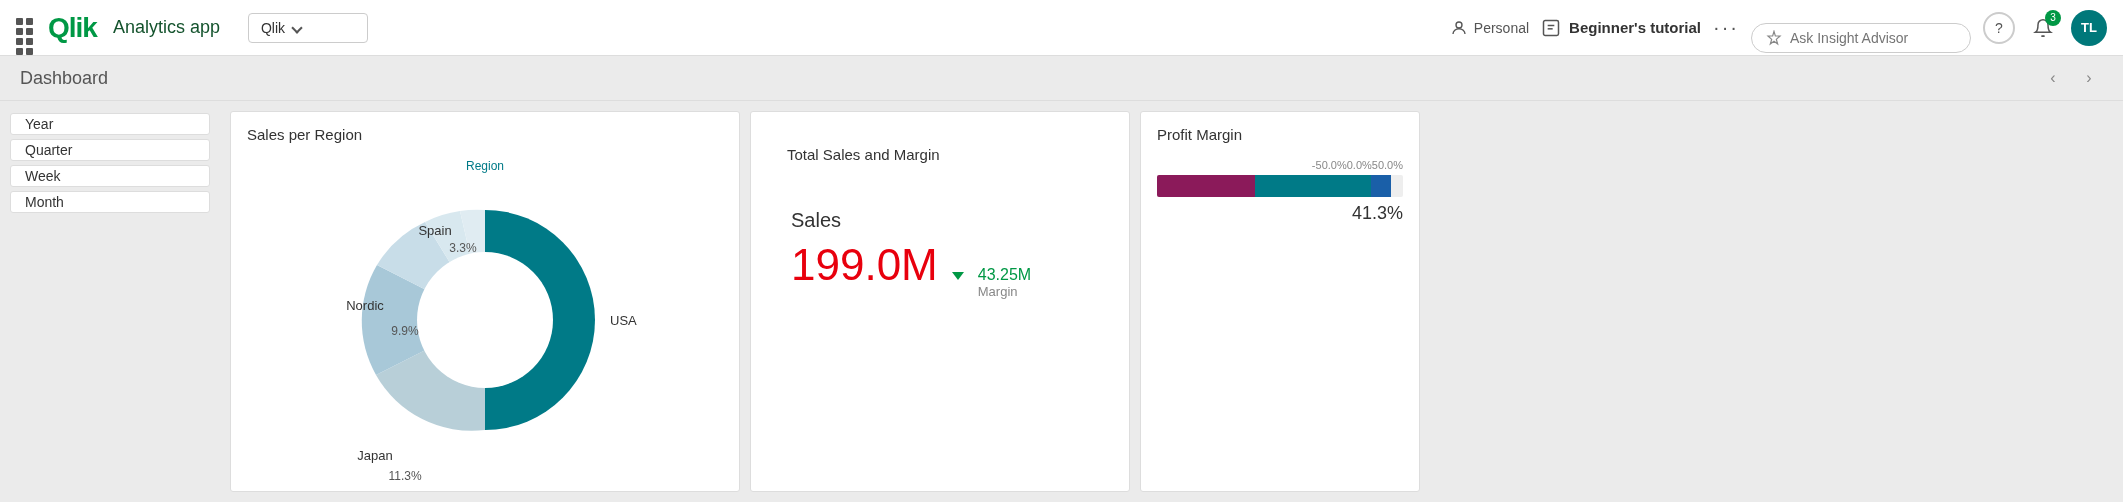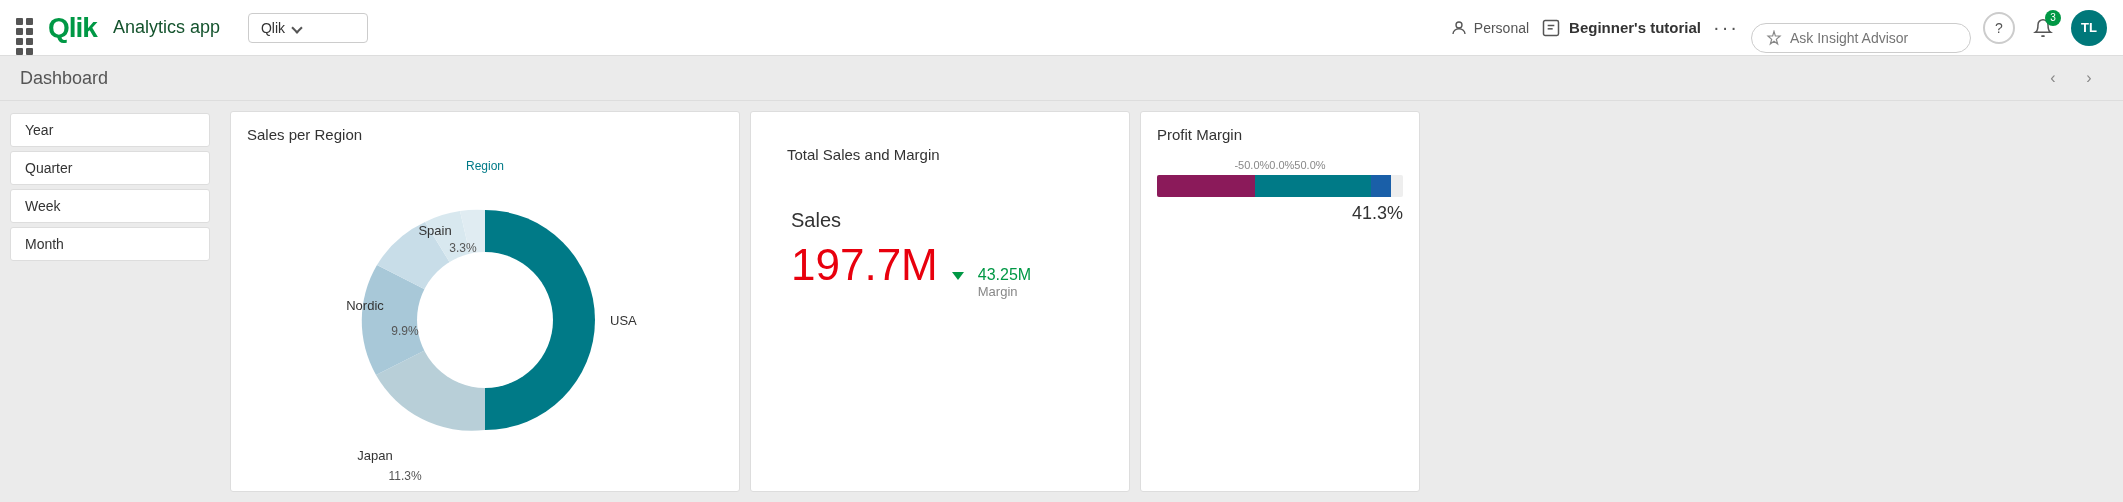--- a/index.html
+++ b/index.html
@@ -43,21 +43,21 @@
     .dashboard-title { font-size: 18px; color: #555; font-weight: 400; }
     .nav-arrows { display: flex; gap: 8px; }
     .arrow-btn { width: 28px; height: 28px; border: none; background: transparent; cursor: pointer; display: flex; align-items: center; justify-content: center; font-size: 16px; color: #888; }
 
     .dashboard-content { display: flex; flex: 1; overflow: hidden; }
 
     
     .sidebar { width: 220px; background: #ebebeb; padding: 12px 10px; display: flex; flex-direction: column; gap: 4px; }
     .filter-btn {
       background: #fff; border: 1px solid #ddd; border-radius: 3px;
-      padding: 8px 14px; font-size: 14px; color: #333; cursor: pointer; text-align: left;
+      padding: 2px 14px; font-size: 14px; color: #333; cursor: pointer; text-align: left;
     }
 
     
     .main-content { flex: 1; display: flex; gap: 0; padding: 10px; background: #ebebeb; overflow: hidden; }
 
     
     .panel {
       background: #fff; border: 1px solid #ddd; border-radius: 3px;
       display: flex; flex-direction: column; overflow: hidden;
     }
@@ -71,21 +71,21 @@
     .panel-total-sales { flex: 0 0 380px; margin-right: 10px; padding: 20px 20px; }
     .sales-label { font-size: 20px; color: #333; margin-top: 30px; }
     .sales-value { font-size: 44px; font-weight: 300; color: #e8000d; display: inline-block; }
     .sales-margin-value { font-size: 16px; color: #009845; font-weight: 500; }
     .sales-margin-label { font-size: 13px; color: #888; }
     .arrow-down-green { display: inline-block; width: 0; height: 0; border-left: 6px solid transparent; border-right: 6px solid transparent; border-top: 8px solid #009845; margin: 0 4px; vertical-align: middle; }
 
     
     .panel-profit { flex: 0 0 280px; }
     .profit-bar-area { padding: 10px 16px; }
-    .profit-axis { display: flex; justify-content: center; font-size: 11px; color: #888; margin-bottom: 4px; }
+    .profit-axis { display: flex; justify-content: flex-end; font-size: 11px; color: #888; margin-bottom: 4px; }
     .profit-bar-container { position: relative; height: 22px; background: #eee; border-radius: 2px; overflow: hidden; }
     .profit-bar-purple { position: absolute; left: 0; top: 0; height: 100%; background: #8b1a5a; }
     .profit-bar-teal { position: absolute; height: 100%; background: #007a87; }
     .profit-bar-blue { position: absolute; height: 100%; background: #1a5fa8; }
     .profit-percent { font-size: 18px; font-weight: 400; color: #333; text-align: right; margin-top: 6px; }
 
     
     .donut-svg { overflow: visible; }
   </style>
 </head>
@@ -202,21 +202,21 @@
             <text x="148" y="72" font-size="12" fill="#555" text-anchor="middle">3.3%</text>
           </svg>
         </div>
       </div>
 
       <div class="panel panel-total-sales">
         <div class="panel-title">Total Sales and Margin</div>
         <div style="padding: 10px 20px 20px;">
           <div class="sales-label">Sales</div>
           <div style="display:flex;align-items:baseline;gap:10px;margin-top:8px;">
-            <span class="sales-value">197.7M</span>
+            <span class="sales-value">199.0M</span>
             <span class="arrow-down-green"></span>
             <div style="display:flex;flex-direction:column;">
               <span class="sales-margin-value">43.25M</span>
               <span class="sales-margin-label">Margin</span>
             </div>
           </div>
         </div>
       </div>
 
       <div class="panel panel-profit">

